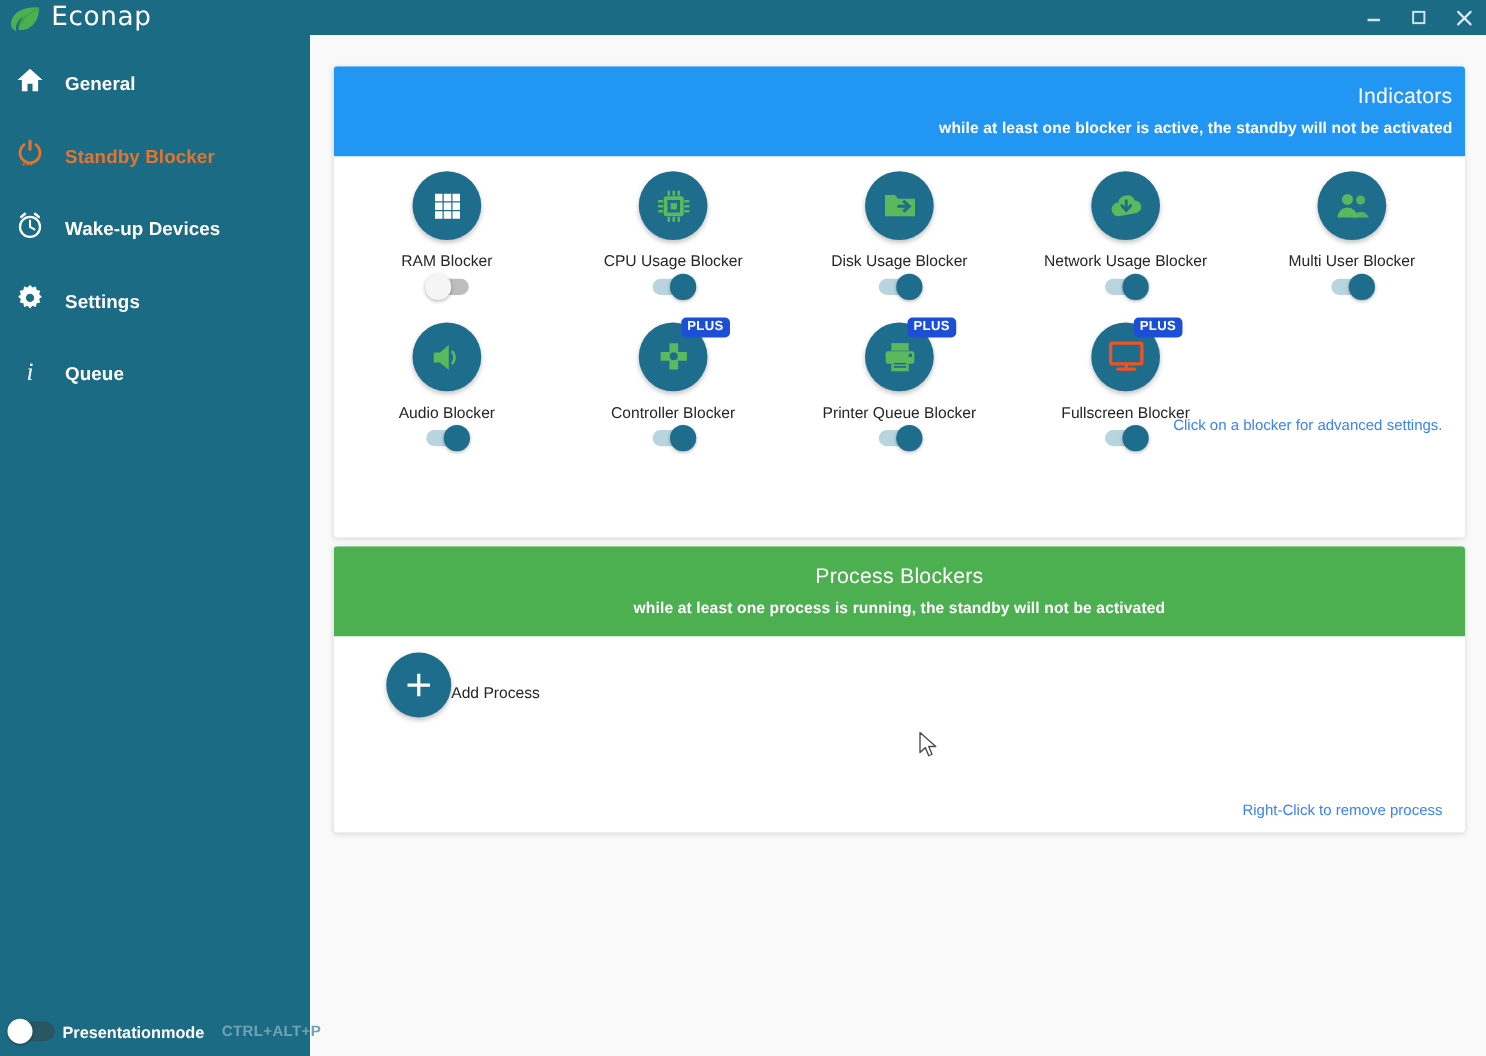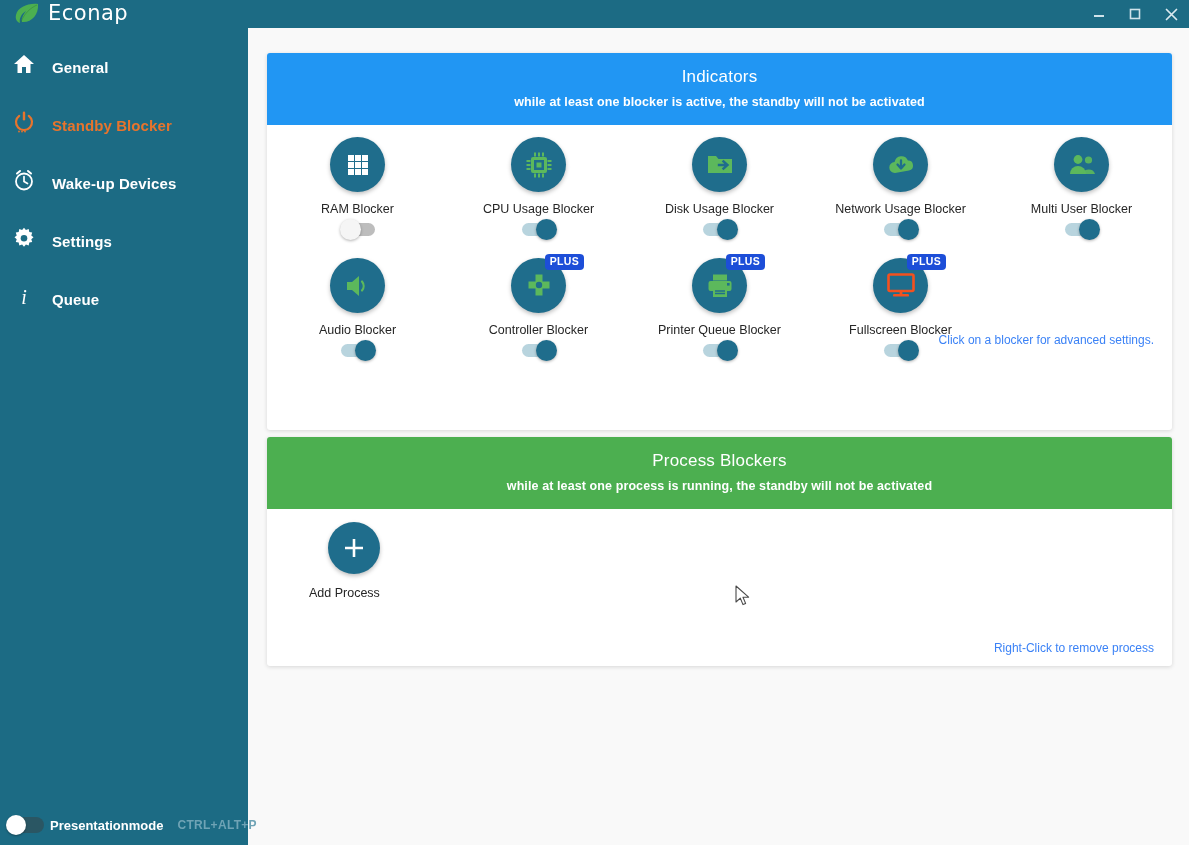--- a/index.html
+++ b/index.html
@@ -17,22 +17,22 @@
 
   
   #titlebar {
     position: absolute; top: 0; left: 0;
     width: 1189px; height: 28px;
     background: #1c6b84;
     display: flex; align-items: center;
     z-index: 20;
   }
   #logo-wrap {
-    display: flex; align-items: flex-start;
-    padding-left: 14px; gap: 8px;
+    display: flex; align-items: flex-end;
+    padding-left: 7px; gap: 8px;
   }
   .leaf-icon { width: 26px; height: 22px; display:block; }
   #app-title {
     color: #ffffff;
     font-size: 21px;
     letter-spacing: 0.5px;
     font-family: "DejaVu Sans", sans-serif;
     font-weight: 400;
     position: relative;
     top: -1px;
@@ -123,21 +123,21 @@
   }
   #indicators-card { left: 19px; top: 25px; width: 905px; height: 377px; }
   #process-card    { left: 19px; top: 409px; width: 905px; height: 229px; }
 
   .card-header {
     width: 100%;
     padding: 14px 10px 16px;
     text-align: center;
     color: #ffffff;
   }
-  #indicators-header { background: #2196f3; }
+  #indicators-header { background: #2196f3; text-align: right; }
   #process-header    { background: #4caf50; }
   .card-title {
     font-size: 17px; font-weight: normal; letter-spacing: 0.2px;
     margin-bottom: 8px;
   }
   .card-sub { font-size: 12.5px; font-weight: bold; letter-spacing: 0.1px; }
 
   .card-body { position: relative; width: 100%; }
 
   
@@ -201,21 +201,21 @@
     font-size: 12px;
     color: #3b82f6;
   }
   #indicators-hint { bottom: 10px; }
   #process-hint { bottom: 8px; }
 
   
   #process-body { position: relative; height: 154px; }
   #add-process {
     position: absolute; left: 42px; top: 13px;
-    display: flex; flex-direction: column; align-items: flex-end;
+    display: flex; align-items: center;
     cursor: default;
   }
   #add-process-circle {
     width: 52px; height: 52px; border-radius: 50%;
     background: #1f6d8c;
     display: flex; align-items: center; justify-content: center;
     box-shadow: 0 2px 4px rgba(0,0,0,0.25);
   }
   #add-process-label {
     margin-top: 12px;

